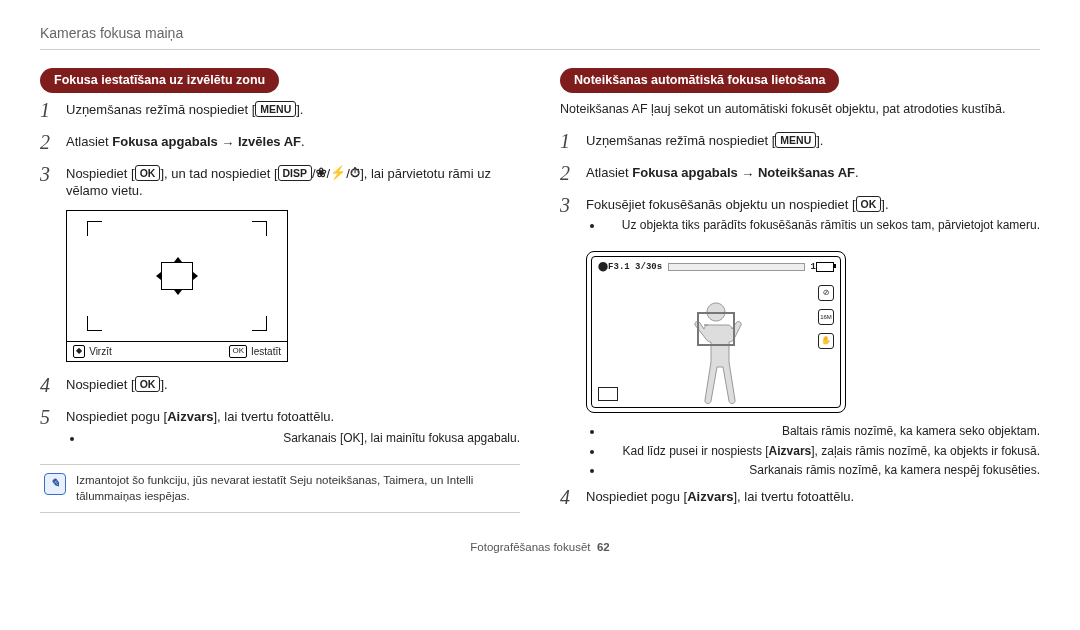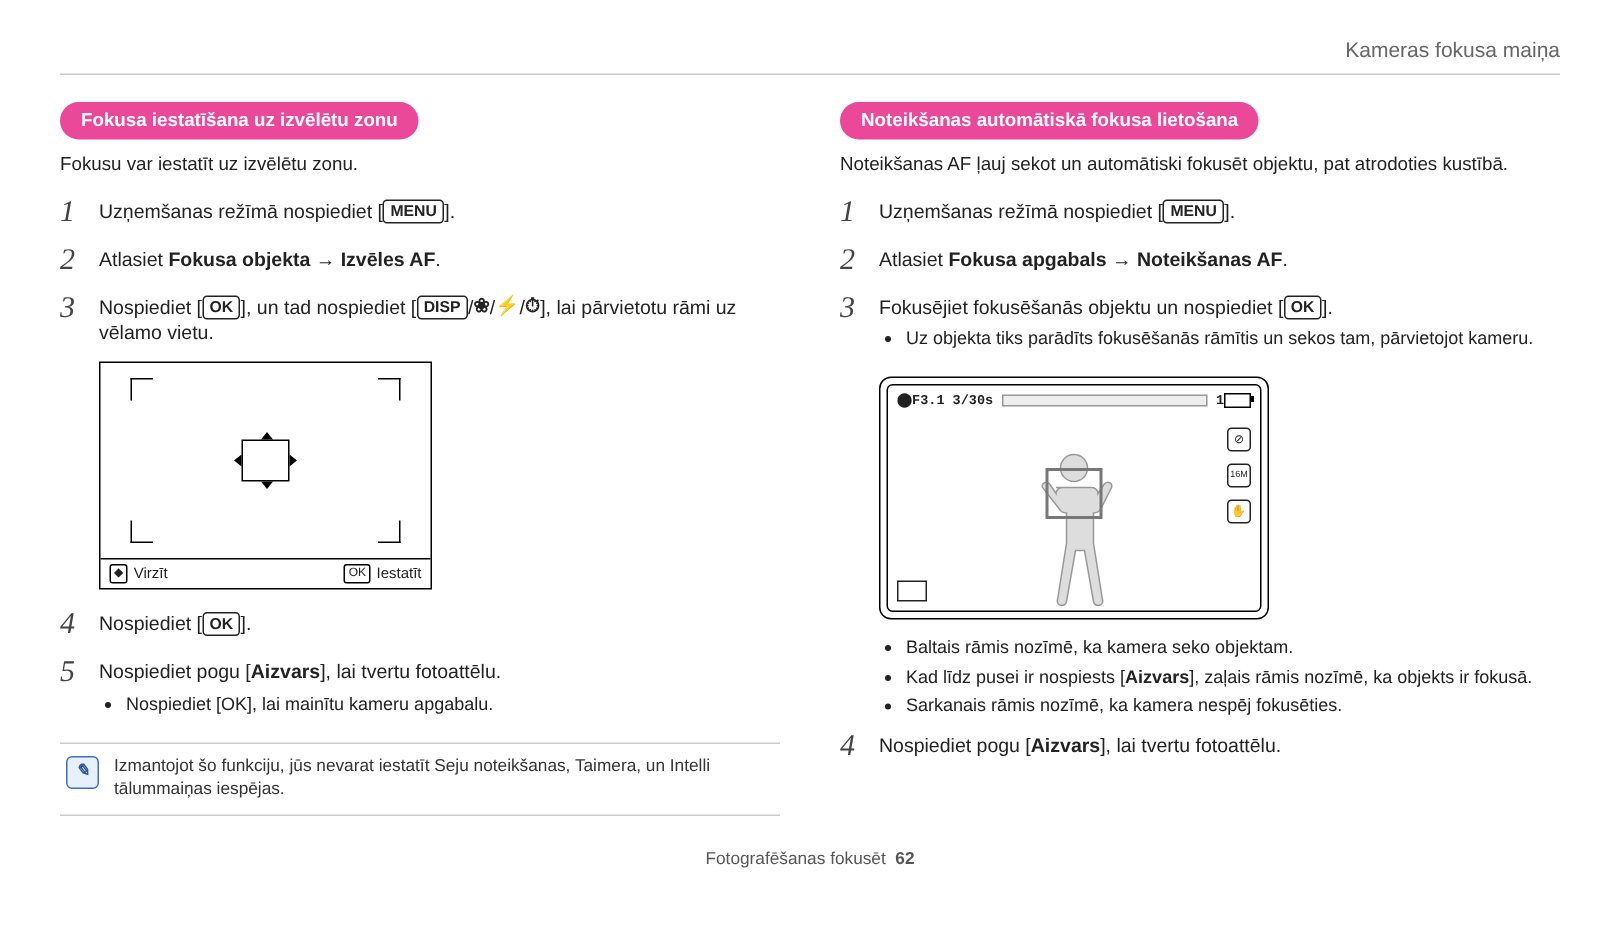--- a/index.html
+++ b/index.html
@@ -12,33 +12,32 @@
     box-sizing: border-box;
     background: #fff;
     line-height: 1.35;
   }
   .page-header {
     font-size: 14px;
     color: #666;
     border-bottom: 1px solid #ccc;
     padding-bottom: 6px;
     margin-bottom: 18px;
-    text-align: right;
   }
   .columns {
     display: flex;
     gap: 40px;
   }
   .col {
     flex: 1;
     min-width: 0;
   }
   .pill {
     display: inline-block;
-    background: #ec4899;
+    background: #7f1d1d;
     color: #fff;
     font-weight: bold;
     border-radius: 14px;
     padding: 4px 14px;
     font-size: 12.5px;
     margin-bottom: 6px;
   }
   .intro {
     font-size: 12.5px;
     margin: 2px 0 12px 0;
@@ -67,20 +66,21 @@
   .step-body {
     flex: 1;
     padding-top: 2px;
   }
   .step-body b { font-weight: bold; }
   ul.sub {
     list-style: disc;
     padding-left: 18px;
     margin: 4px 0 8px 0;
     font-size: 12px;
+    text-align: right;
   }
   ul.sub li { margin-bottom: 3px; }
   .note-row {
     display: flex;
     gap: 10px;
     align-items: flex-start;
     border-top: 1px solid #ccc;
     border-bottom: 1px solid #ccc;
     padding: 8px 4px;
     font-size: 11.5px;
@@ -217,33 +217,32 @@
 </style>
 </head>
 <body>
 
 <div class="page-header">Kameras fokusa maiņa</div>
 
 <div class="columns">
 
   <div class="col">
     <div class="pill">Fokusa iestatīšana uz izvēlētu zonu</div>
-    <div class="intro">Fokusu var iestatīt uz izvēlētu zonu.</div>
 
     <ol class="steps">
       <li>
         <span class="num">1</span>
         <span class="step-body">
           <span>Uzņemšanas režīmā nospiediet [</span><span class="glyph">MENU</span><span>].</span>
         </span>
       </li>
       <li>
         <span class="num">2</span>
         <span class="step-body">
-          <span>Atlasiet </span><b>Fokusa objekta → Izvēles AF</b><span>.</span>
+          <span>Atlasiet </span><b>Fokusa apgabals → Izvēles AF</b><span>.</span>
         </span>
       </li>
       <li>
         <span class="num">3</span>
         <span class="step-body">
           <span>Nospiediet [</span><span class="glyph">OK</span><span>], un tad nospiediet [</span><span class="glyph">DISP</span>/<span class="glyph noframe">❀</span>/<span class="glyph noframe">⚡</span>/<span class="glyph noframe">⏱</span><span>], lai pārvietotu rāmi uz vēlamo vietu.</span>
         </span>
       </li>
     </ol>
 
@@ -279,21 +278,21 @@
         <span class="num">4</span>
         <span class="step-body">
           <span>Nospiediet [</span><span class="glyph">OK</span><span>].</span>
         </span>
       </li>
       <li>
         <span class="num">5</span>
         <span class="step-body">
           <span>Nospiediet pogu [</span><b>Aizvars</b><span>], lai tvertu fotoattēlu.</span>
           <ul class="sub">
-              <li>Nospiediet [OK], lai mainītu kameru apgabalu.</li>
+              <li>Sarkanais [OK], lai mainītu fokusa apgabalu.</li>
             </ul>
         </span>
       </li>
     </ol>
 
     <div class="note-row">
       <div class="note-icon">✎</div>
       <div>Izmantojot šo funkciju, jūs nevarat iestatīt Seju noteikšanas, Taimera, un Intelli tālummaiņas iespējas.</div>
     </div>
   </div>

